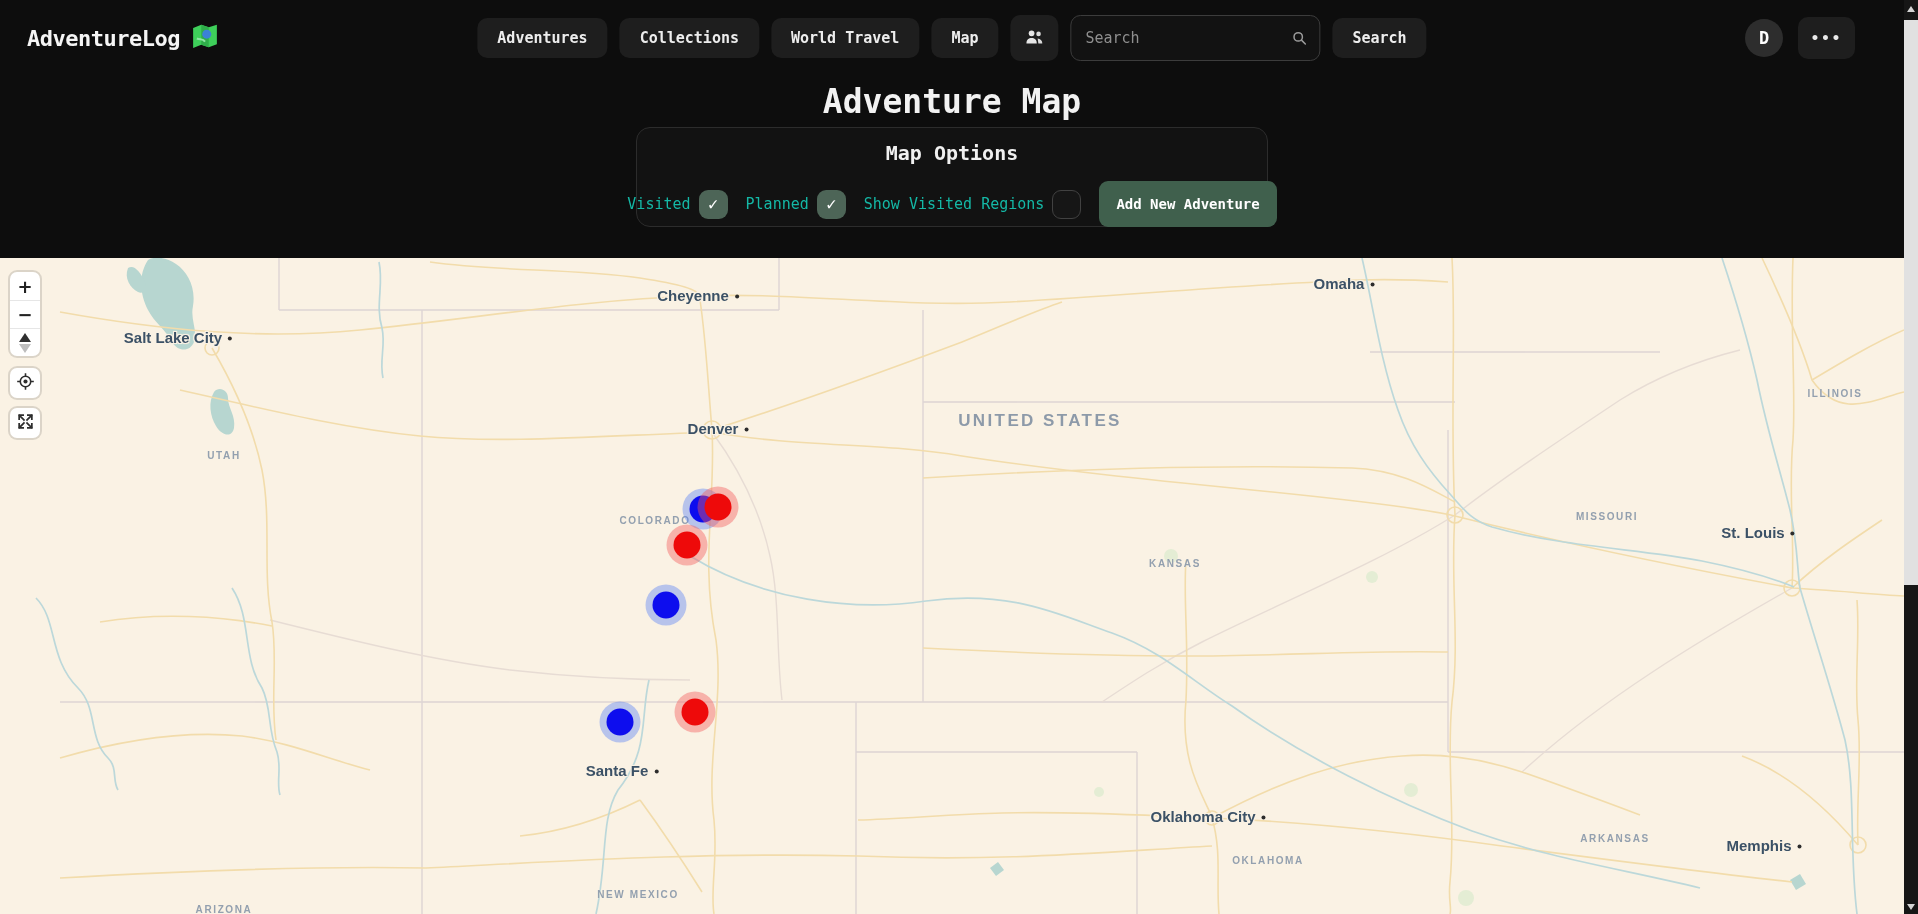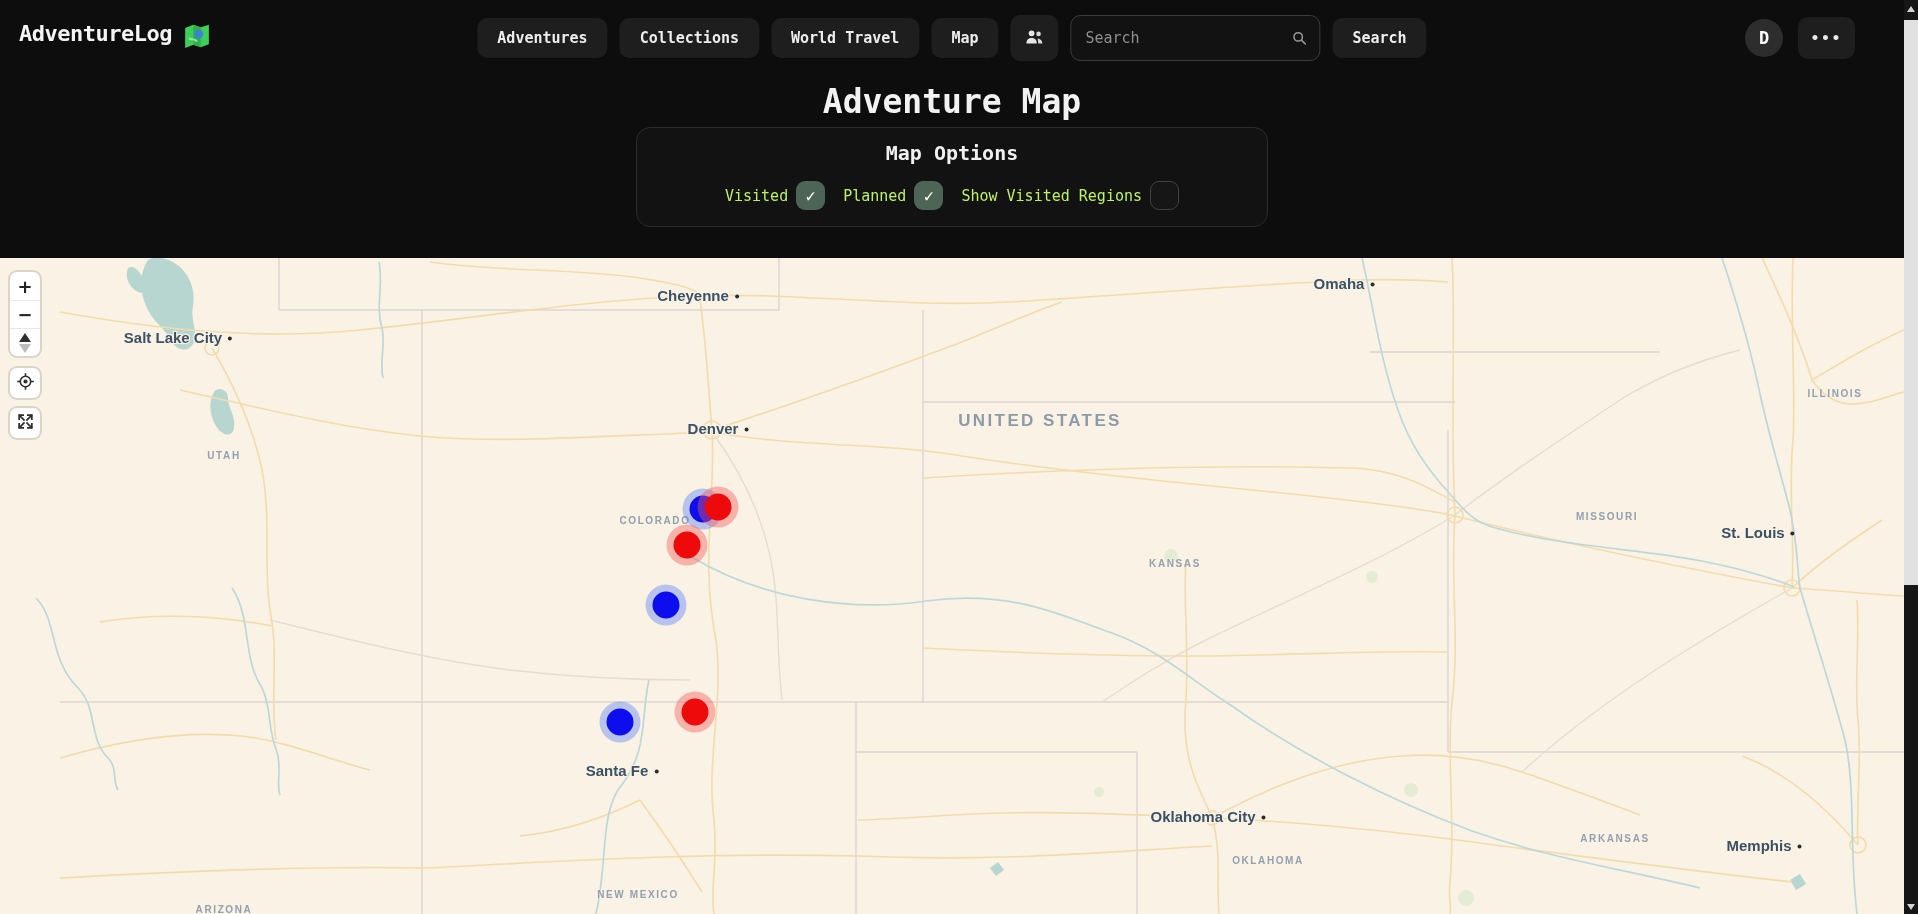--- a/index.html
+++ b/index.html
@@ -2,21 +2,21 @@
 <html><head>
 <meta charset="utf-8">
 <style>
   * { margin:0; padding:0; box-sizing:border-box; }
   html,body { width:1918px; height:914px; overflow:hidden; background:#0d0d0d;
               font-family:"DejaVu Sans Mono", monospace; }
 
   
   .navbar { position:absolute; top:0; left:0; width:1904px; height:76px;
             background:#0d0d0d; display:flex; align-items:center; }
-  .logo { display:flex; gap:10px; margin-left:19px; }
+  .logo { display:flex; align-items:center; gap:10px; margin-left:27px; }
   .logo-text { color:#f5f5f5; font-size:22px; font-weight:bold; letter-spacing:-0.5px; }
   .nav-center { position:absolute; left:50%; top:50%; transform:translate(-50%,-50%);
                 display:flex; align-items:center; gap:12px; }
   .nav-btn { background:#1e1e1e; color:#ededed; border:none; border-radius:10px;
              height:40px; padding:0 20px; font:bold 15px "DejaVu Sans Mono", monospace;
              cursor:pointer; white-space:nowrap; }
   .icon-btn { background:#1e1e1e; border:none; border-radius:10px; height:46px; width:48px;
               display:flex; align-items:center; justify-content:center; cursor:pointer; }
   .search-wrap { position:relative; width:250px; height:46px; }
   .search-wrap input { width:100%; height:100%; background:#121212; border:1px solid #3c3c3c;
@@ -35,21 +35,21 @@
 
   
   .page-title { position:absolute; top:82px; left:0; width:1904px; text-align:center;
                 color:#f2f2f2; font-size:33px; font-weight:bold; }
   .options-card { position:absolute; top:127px; left:636px; width:632px; height:100px;
                   background:#121212; border:1px solid #2c2c2c; border-radius:14px;
                   padding:13px 16px 0; }
   .options-title { text-align:center; color:#f0f0f0; font-size:20px; font-weight:bold; }
   .options-row { display:flex; align-items:center; justify-content:center; margin-top:16px; gap:18px; }
   .toggle { display:flex; align-items:center; gap:8px; }
-  .tog-label { color:#bef264; font-size:15px; white-space:nowrap; }
+  .tog-label { color:#14b8a6; font-size:15px; white-space:nowrap; }
   .checkbox { width:29px; height:29px; border-radius:9px; display:flex; align-items:center;
               justify-content:center; cursor:pointer; font-size:17px; font-weight:bold; color:#fff;
               background:#161616; border:1px solid #414141; }
   .checkbox.checked { border:none; }
   .add-btn { border:none; border-radius:9px; height:46px; padding:0 17px; color:#fff;
              font:bold 14px "DejaVu Sans Mono", monospace; cursor:pointer; white-space:nowrap; }
 
   
   .map { position:absolute; top:258px; left:0; width:1904px; height:656px;
          background:#faf2e4; overflow:hidden; cursor:grab; }
@@ -153,20 +153,21 @@
         <span class="checkbox checked" style="background: rgb(77, 101, 87);">✓</span>
       </div>
       <div class="toggle">
         <span class="tog-label">Planned</span>
         <span class="checkbox checked" style="background: rgb(77, 101, 87);">✓</span>
       </div>
       <div class="toggle">
         <span class="tog-label">Show Visited Regions</span>
         <span class="checkbox"></span>
       </div>
+      <button class="add-btn" id="add-btn" style="background: rgb(64, 96, 77);">Add New Adventure</button>
   </div>
 </div>
 
 <div class="map">
   <svg class="base" width="1904" height="656" viewBox="0 258 1904 656">
 
     <g fill="#e4edd4">
       <circle cx="1171" cy="556" r="7"></circle>
         <circle cx="1372" cy="577" r="6"></circle>
       <circle cx="1411" cy="790" r="7"></circle>

